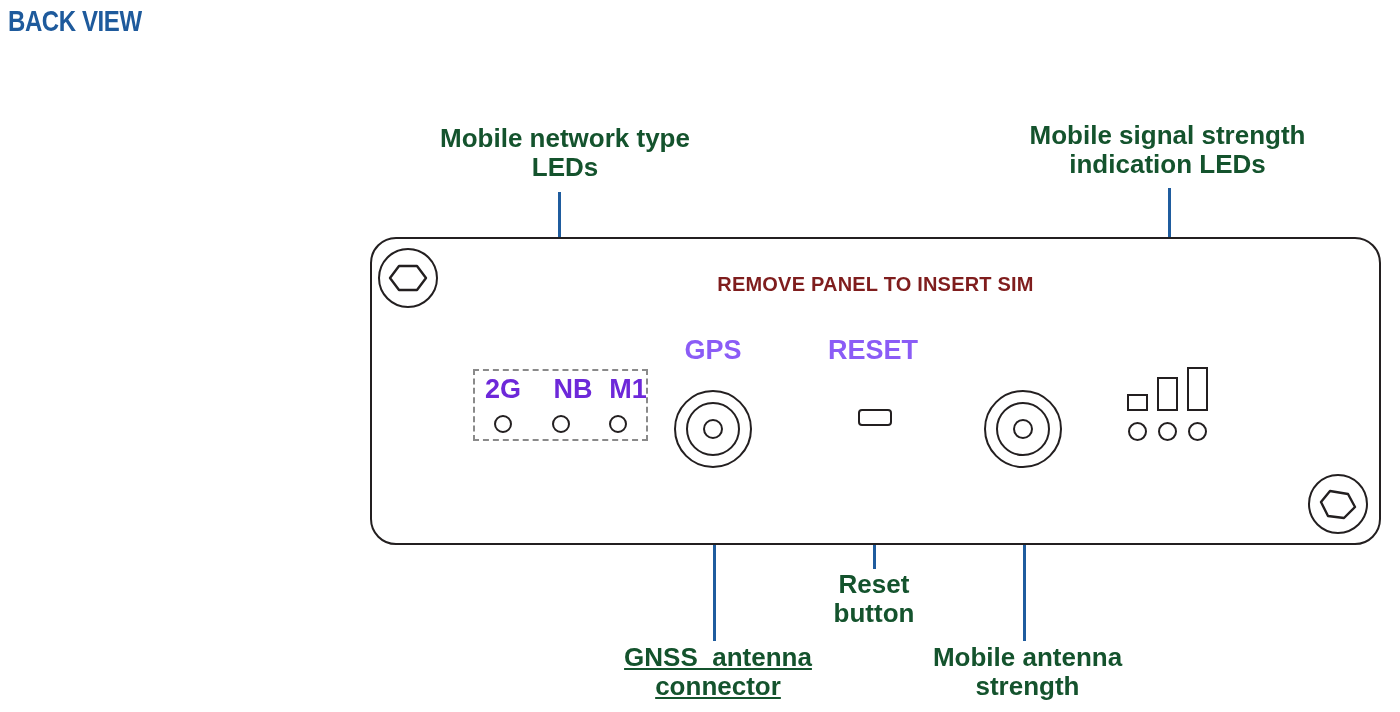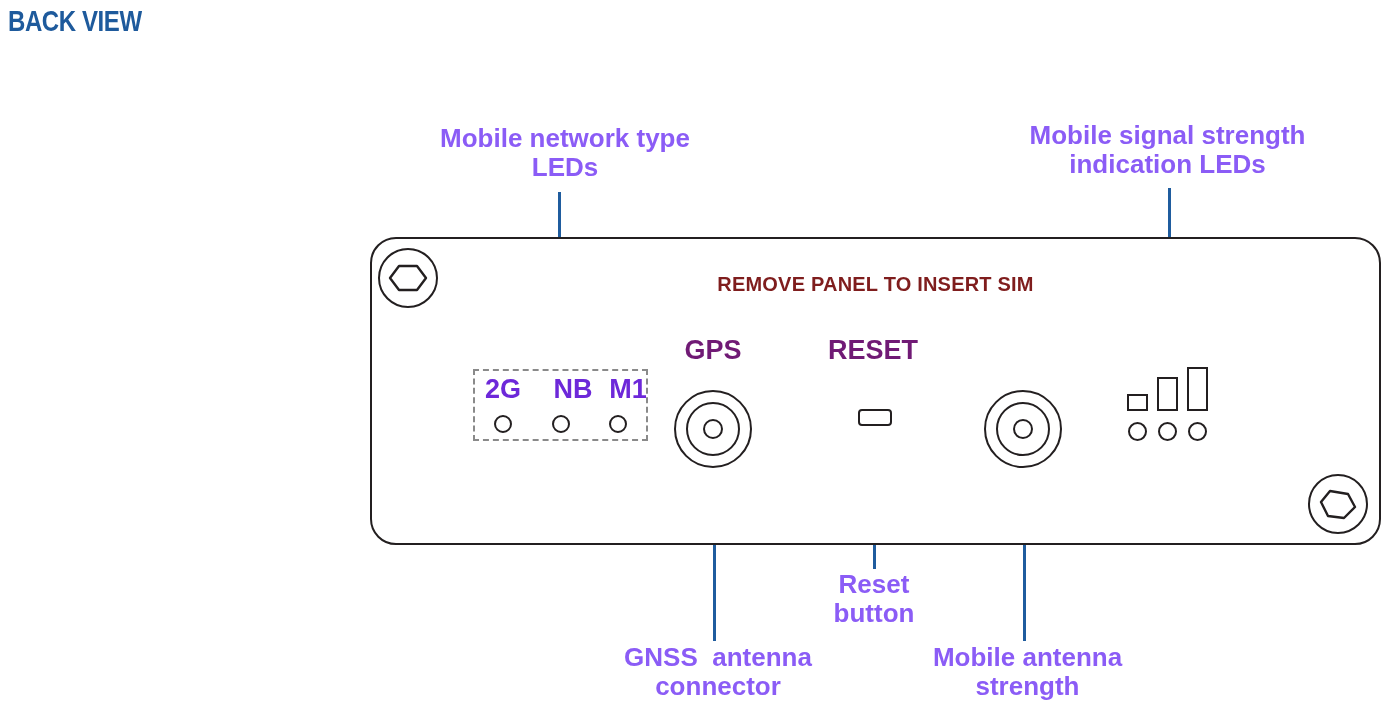--- a/index.html
+++ b/index.html
@@ -31,21 +31,21 @@
     color: #1e5a9c;
     letter-spacing: -0.5px;
     transform: scaleX(0.80);
     transform-origin: left top;
     white-space: nowrap;
   }
 
   
   .callout {
     position: absolute;
-    color: #8b5cf6;
+    color: #14532d;
     font-weight: bold;
     text-align: center;
     line-height: 1.13;
     white-space: pre;
   }
   .callout.big { font-size: 26px; }
 
   
   .leader {
     position: absolute;
@@ -92,21 +92,21 @@
     border-radius: 50%;
     box-sizing: border-box;
   }
   .screw svg { position: absolute; left: 0; top: 0; }
 
   
   .comp-label {
     position: absolute;
     font-size: 27px;
     font-weight: bold;
-    color: #701a75;
+    color: #8b5cf6;
     white-space: nowrap;
     text-align: center;
   }
 
   
   .led-group {
     position: absolute;
     left: 473px;
     top: 369px;
     width: 175px;
@@ -181,21 +181,21 @@
 <div class="stage">
 
   <div class="section-title">BACK VIEW</div>
 
   <div class="callout big" style="left:400px; top:124px; width:330px;">Mobile network type
 LEDs</div>
 
   <div class="callout big" style="left:1000px; top:121px; width:335px;">Mobile signal strength
 indication LEDs</div>
 
-  <div class="callout big" style="left:588px; top:643px; width:260px;">GNSS  antenna
+  <div class="callout big" style="left:588px; top:643px; width:260px;text-decoration:underline;">GNSS  antenna
 connector</div>
 
   <div class="callout big" style="left:790px; top:570px; width:168px;">Reset
 button</div>
 
   <div class="callout big" style="left:905px; top:643px; width:245px;">Mobile antenna
 strength</div>
 
   <div class="leader" style="left:558px; top:192px; height:178px;"></div>
 

